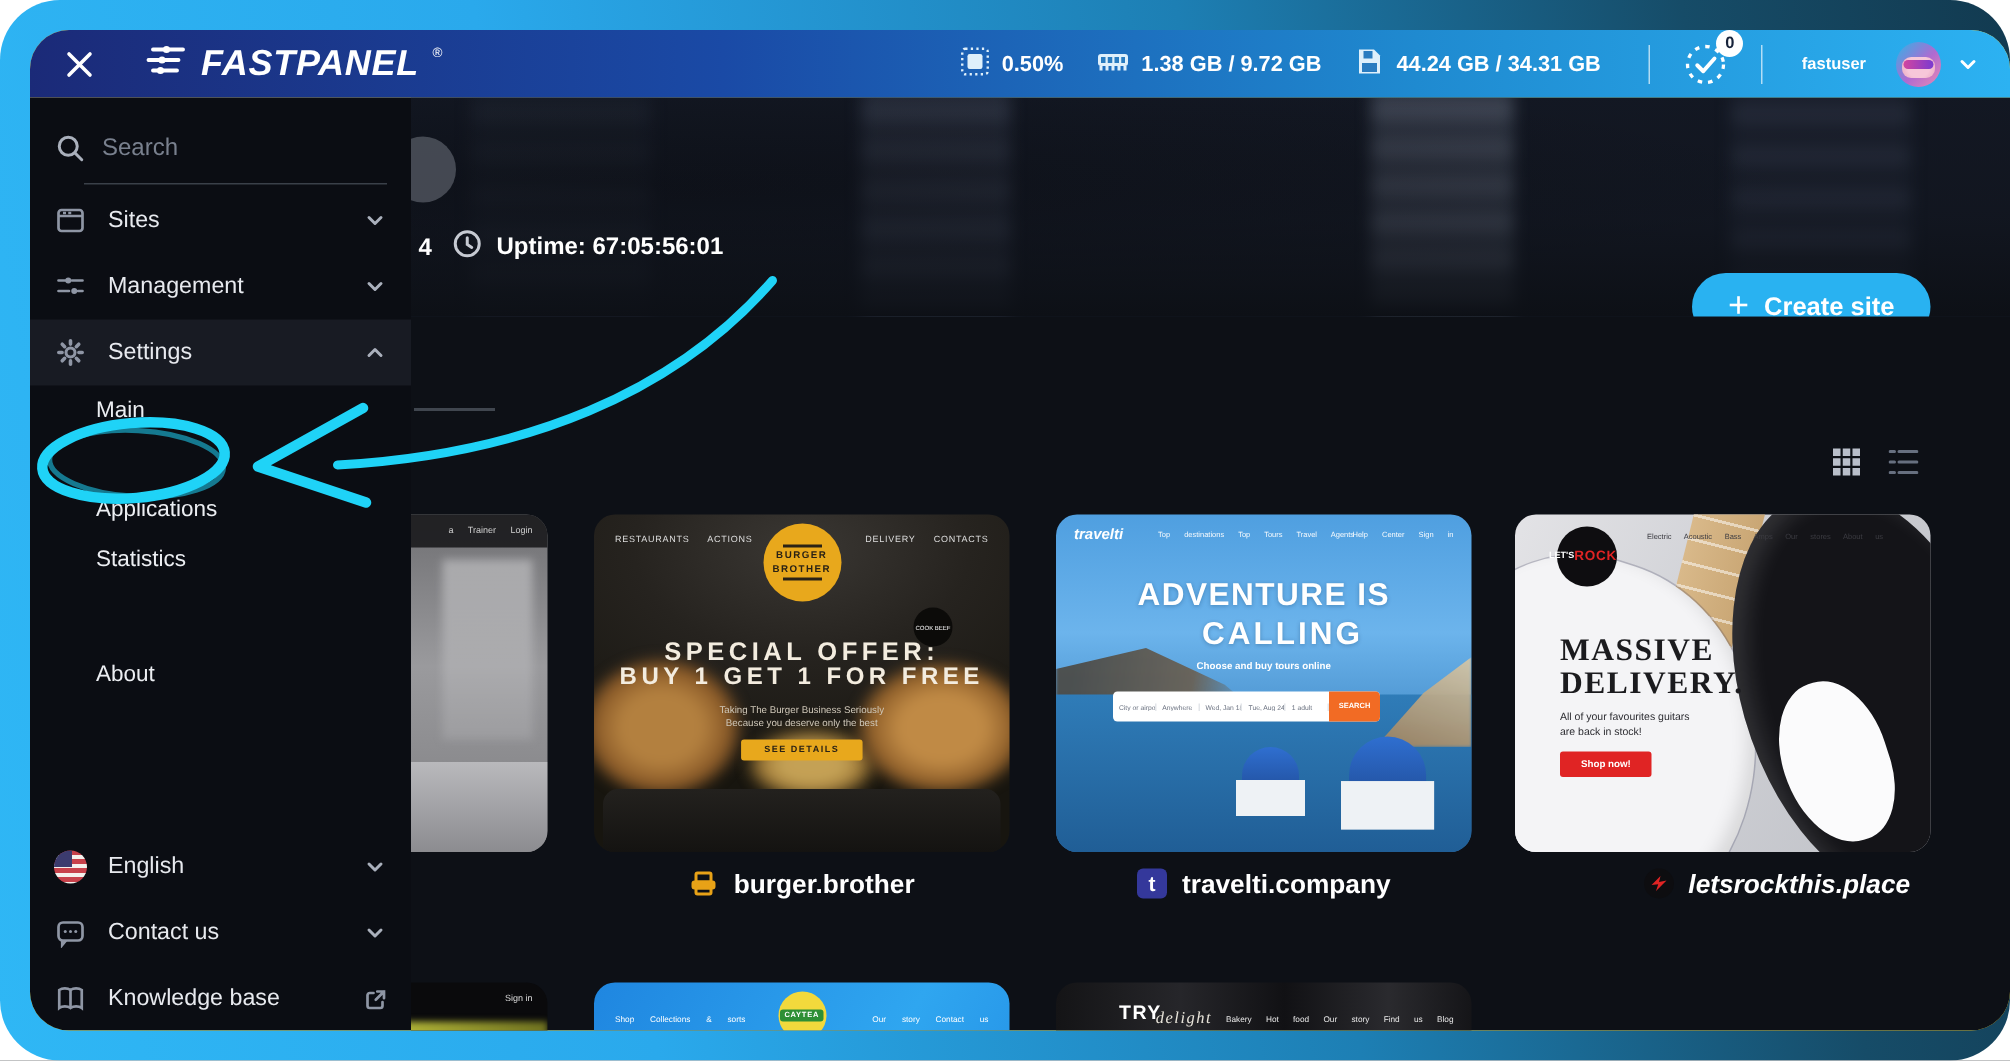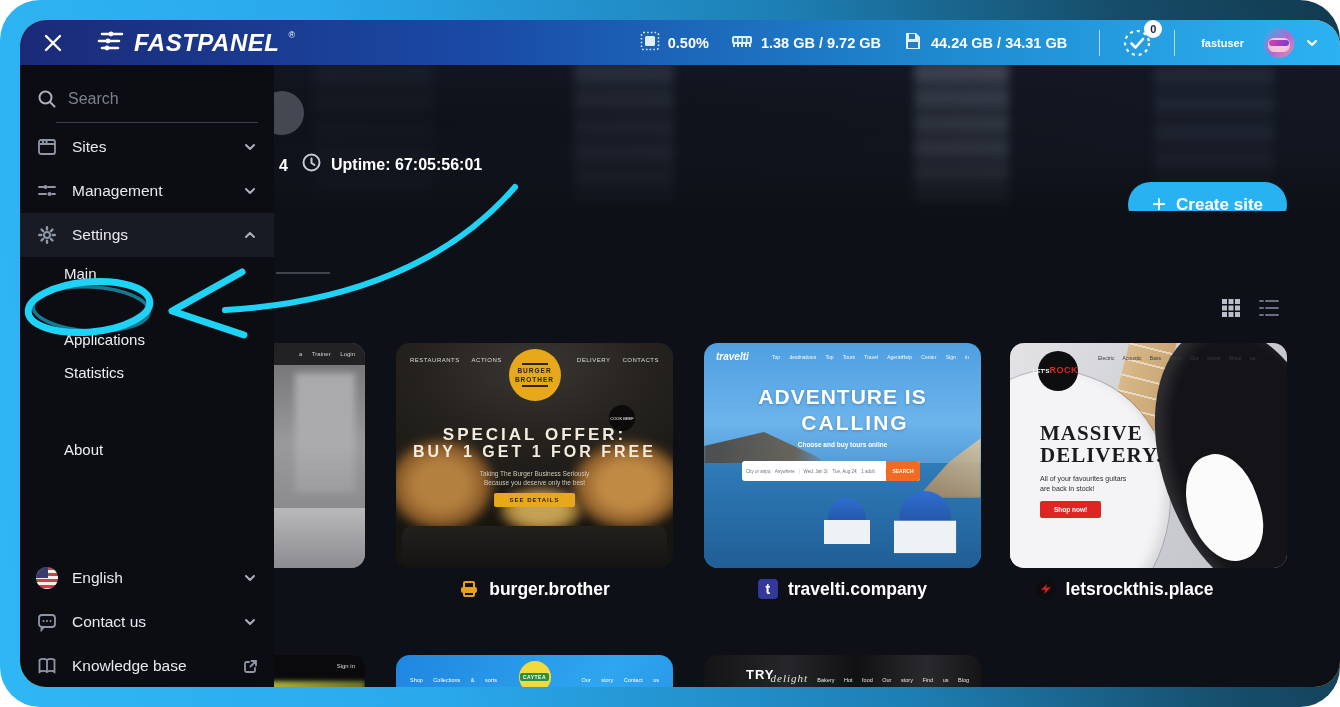--- a/index.html
+++ b/index.html
@@ -396,21 +396,21 @@
             <rect x="2" y="8" width="14" height="4" rx="1" fill="#e8a217"></rect>
             <rect x="4" y="12" width="10" height="4" rx="1"></rect>
           </svg>
         </span>
         <span>burger.brother</span>
       </div>
       <div class="site-label" style="left:430px;">
         <span class="fav" style="background:#34389b; color:#fff; font-size:14px; font-weight:bold; border-radius:4px;">t</span>
         <span>travelti.company</span>
       </div>
-      <div class="site-label" style="left:712px;">
+      <div class="site-label" style="left:772px;font-style:italic;">
         <span class="fav" style="background:#0d0d10; border-radius:50%;">
           <svg width="14" height="14" viewBox="0 0 14 14">
               <path d="M2 8 L8 2 L7 6 L12 5 L5 12 L6.5 7.5 Z" fill="#e02424"></path>
             </svg>
         </span>
         <span>letsrockthis.place</span>
       </div>
 
       <div class="card row2 cx1 c-p2a">
         <div class="signin">Sign in</div>

